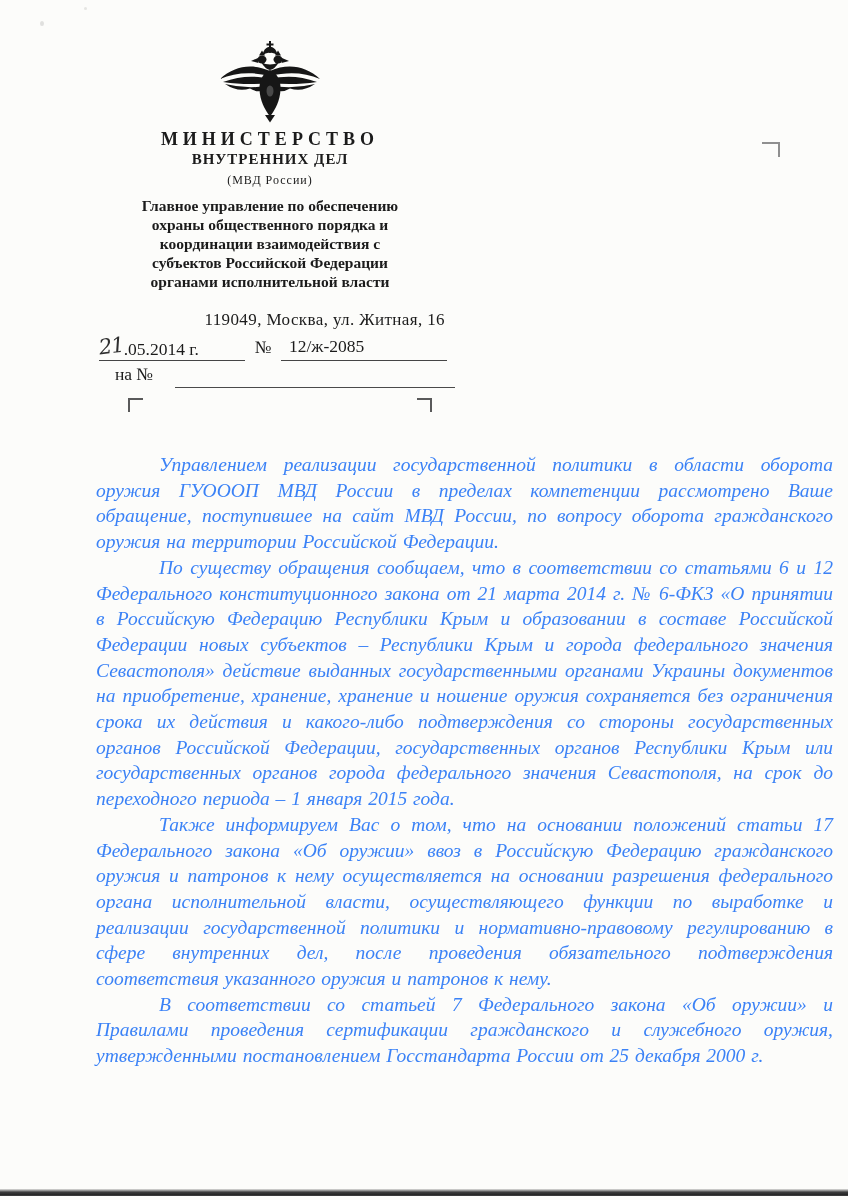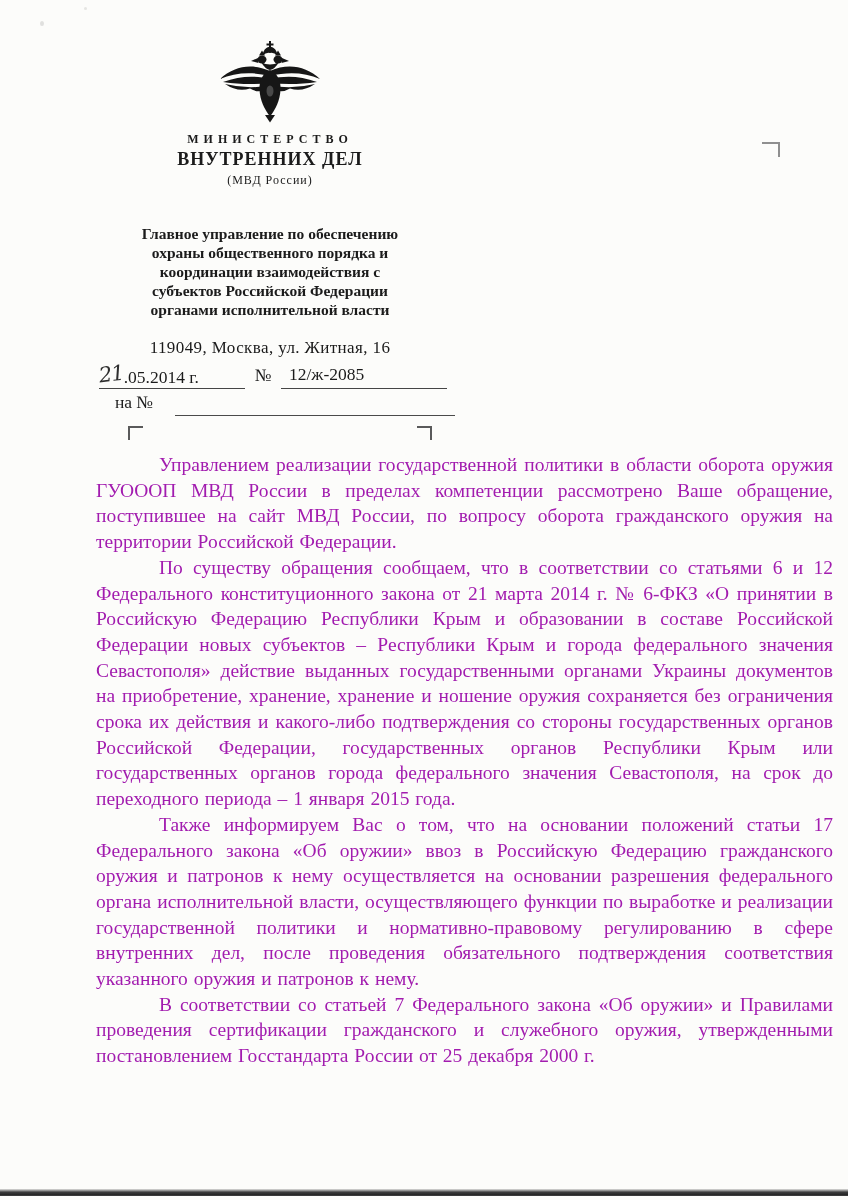--- a/index.html
+++ b/index.html
@@ -25,58 +25,59 @@
     text-align: center;
   }
   .emblem-wrap {
     width: 100px; height: 84px;
     margin: 0 auto 4px auto;
   }
   .emblem-wrap svg { width: 100%; height: 100%; display: block; }
 
   .ministry-line-1 {
     font-weight: bold;
-    font-size: 12px;
+    font-size: 18px;
     letter-spacing: 5px;
     line-height: 22px;
     white-space: nowrap;
   }
   .ministry-line-2 {
     font-weight: bold;
-    font-size: 18px;
+    font-size: 15px;
     letter-spacing: 1px;
     line-height: 19px;
     white-space: nowrap;
   }
   .ministry-line-3 {
     font-weight: bold;
     font-size: 16.5px;
     letter-spacing: 1.5px;
     line-height: 19px;
     white-space: nowrap;
   }
   .ministry-abbr {
     font-size: 12px;
     letter-spacing: 1px;
     line-height: 23px;
     white-space: nowrap;
   }
 
   .department {
-    margin-top: 32px;
+    margin-top: 4px;
     font-weight: bold;
     font-size: 15.5px;
     line-height: 19px;
   }
 
   .address-line {
     margin-top: 19px;
     font-size: 17px;
     letter-spacing: 0.4px;
     white-space: nowrap;
+    text-align: right;
   }
 
   
   .ref-block { margin-top: 2px; text-align: left; position: relative; height: 88px; }
   .ref-row-1 {
     position: absolute; left: 0px; top: 4px;
     width: 350px; height: 26px;
     font-size: 17.5px;
   }
   .date-seg {
@@ -136,21 +137,22 @@
   }
 
   
   .body-text {
     position: absolute;
     left: 96px; top: 452px;
     width: 737px;
     font-size: 19.5px;
     line-height: 25.7px;
     text-align: justify;
-    color: #a21caf;
+    color: #3b82f6;
+    font-style: italic;
   }
   .body-text p {
     margin: 0;
     text-indent: 63px;
     word-spacing: 1px;
   }
 
   
   .speck { position: absolute; background: #c9c9c6; border-radius: 50%; }
   .speck-1 { left: 40px; top: 21px; width: 4px; height: 5px; opacity: .55; }

